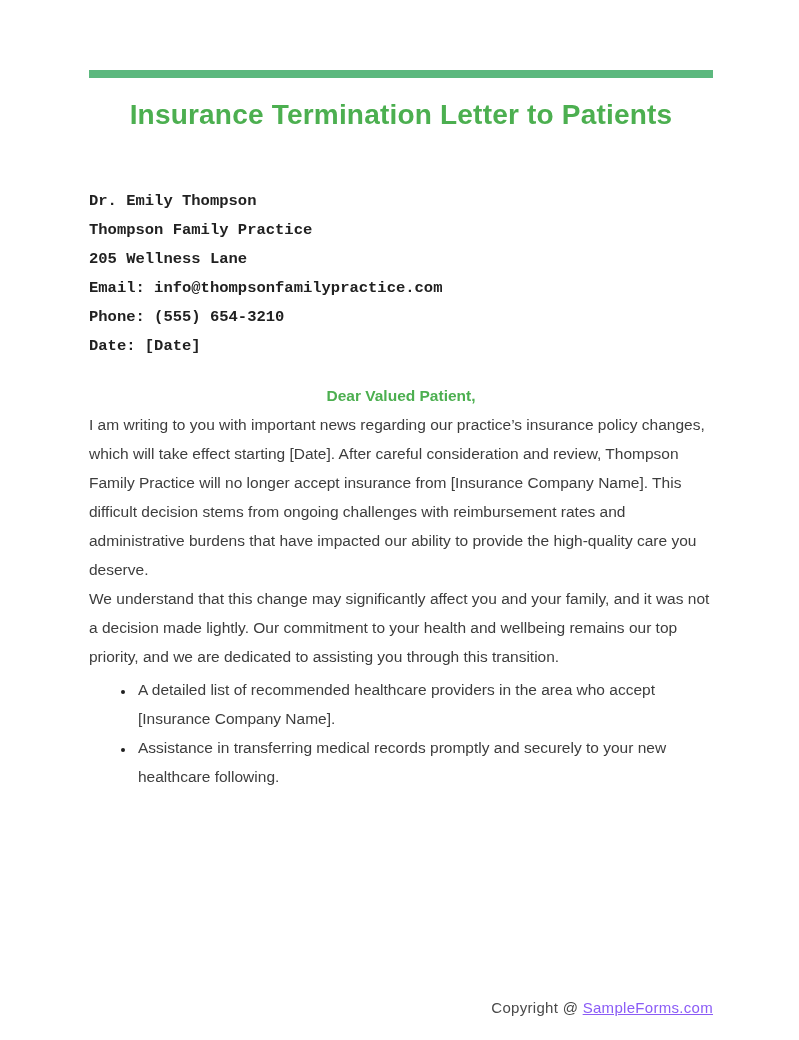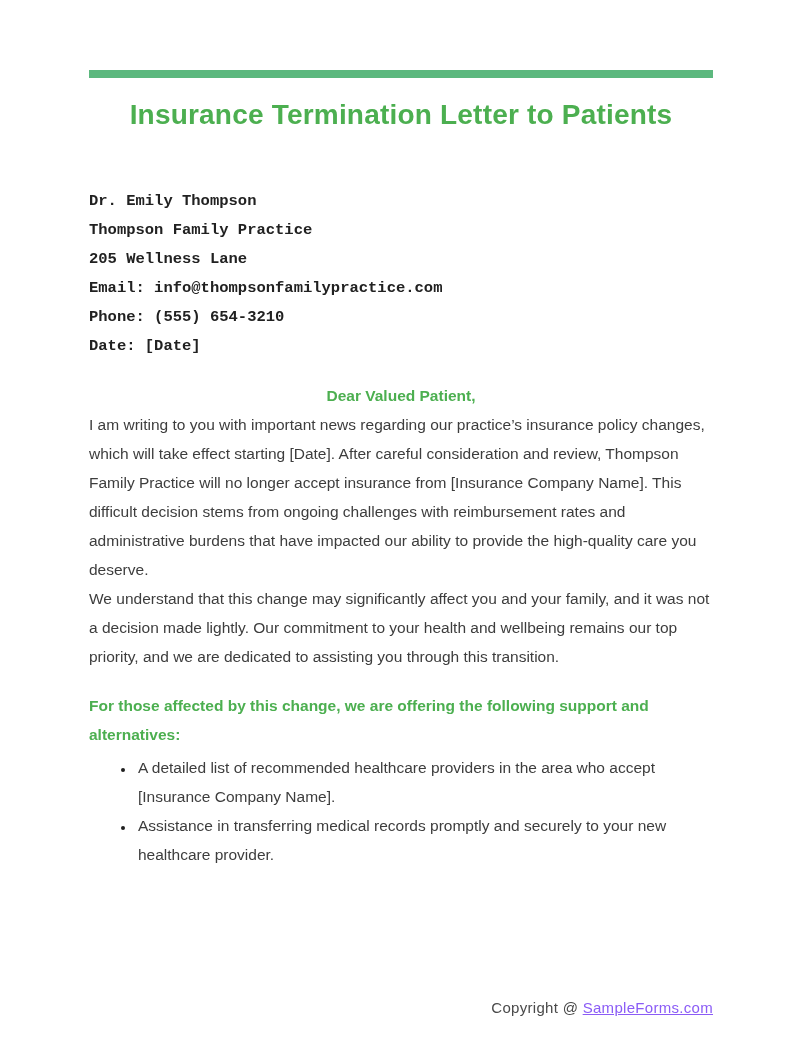--- a/index.html
+++ b/index.html
@@ -97,23 +97,22 @@
       <div>Phone: (555) 654-3210</div>
       <div>Date: [Date]</div>
     </div>
 
     <div class="salutation">Dear Valued Patient,</div>
 
     <p class="body-par">I am writing to you with important news regarding our practice’s insurance policy changes, which will take effect starting [Date]. After careful consideration and review, Thompson Family Practice will no longer accept insurance from [Insurance Company Name]. This difficult decision stems from ongoing challenges with reimbursement rates and administrative burdens that have impacted our ability to provide the high-quality care you deserve.</p>
 
     <p class="body-par">We understand that this change may significantly affect you and your family, and it was not a decision made lightly. Our commitment to your health and wellbeing remains our top priority, and we are dedicated to assisting you through this transition.</p>
 
-    <div class="support-heading">For those affected by this change, we are offering the following support and alternatives:</div>
 
     <ul class="support-list">
       <li>A detailed list of recommended healthcare providers in the area who accept [Insurance Company Name].</li>
-      <li>Assistance in transferring medical records promptly and securely to your new healthcare provider.</li>
+      <li>Assistance in transferring medical records promptly and securely to your new healthcare following.</li>
     </ul>
 
   </div>
 
   <div class="footer"><span>Copyright @ </span><a>SampleForms.com</a></div>
 </div>
 
 </body></html>

